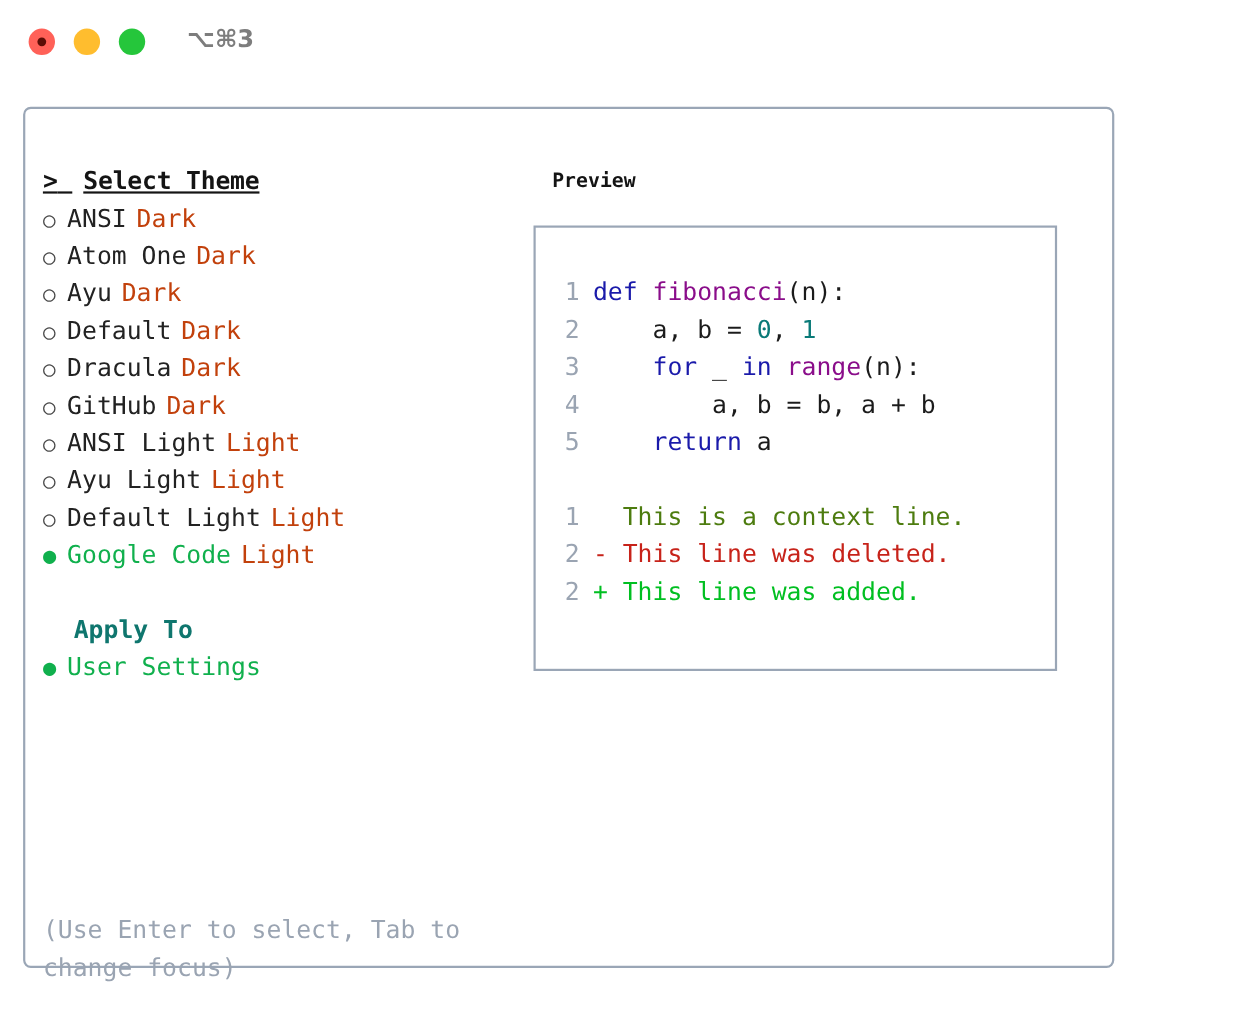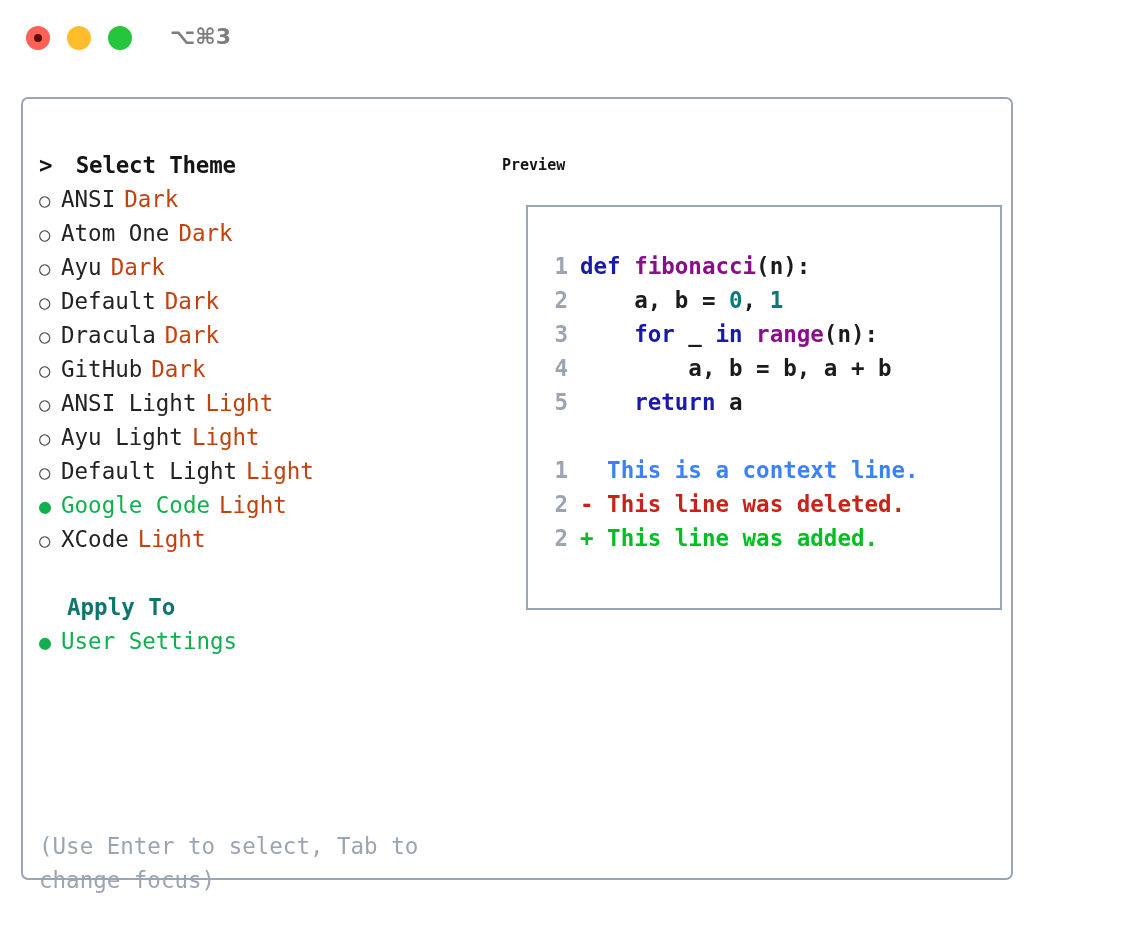--- a/index.html
+++ b/index.html
@@ -95,20 +95,21 @@
     line-height: 34px;
     font-size: 22.5px;
     white-space: nowrap;
     display: block;
   }
 
   .hdr {
     font-weight: bold;
     color: #141414;
     letter-spacing: -0.2px;
+    text-decoration: underline;
   }
   .hdr .caret { color: #141414; }
 
   .bullet {
     display: inline-block;
     width: 22px;
     color: #4a4a4a;
     font-size: 19px;
     vertical-align: baseline;
   }
@@ -141,56 +142,55 @@
   }
 
   
   .right-col {
     position: absolute;
     left: 479px;
     top: 49px;
     width: 490px;
   }
   .preview-title {
-    font-size: 15px;
+    font-size: 18px;
     font-weight: bold;
     color: #141414;
     line-height: 34px;
   }
   .preview-box {
     position: absolute;
-    left: 503px;
+    left: 462px;
     top: 106px;
     width: 476px;
     height: 405px;
     border: 2px solid #9aa6b6;
     box-sizing: border-box;
     background: #ffffff;
-    font-weight: bold;
   }
   .code {
     position: absolute;
     left: 14px;
     top: 42px;
     font-size: 22.5px;
     line-height: 34px;
     white-space: pre;
   }
   .ln {
     display: inline-block;
     width: 26px;
     text-align: right;
     color: #9aa4b2;
     margin-right: 12px;
   }
   .kw   { color: #1a1aaa; }
   .fn   { color: #8a0d8a; }
   .num  { color: #0a7a78; }
   .plain{ color: #1b1b1b; }
-  .ctx  { color: #3b82f6; text-align: right; }
+  .ctx  { color: #4d7c0f; text-align: right; }
   .del  { color: #c7231a; }
   .add  { color: #00bf21; }
   .blank{ display:block; height: 34px; }
 </style>
 </head>
 <body>
 
 <div class="window">
 
   <div class="titlebar">
@@ -215,21 +215,20 @@
           <div class="row"><span class="bullet">○</span><span class="label">ANSI</span><span class="tag">Dark</span></div>
           <div class="row"><span class="bullet">○</span><span class="label">Atom One</span><span class="tag">Dark</span></div>
           <div class="row"><span class="bullet">○</span><span class="label">Ayu</span><span class="tag">Dark</span></div>
           <div class="row"><span class="bullet">○</span><span class="label">Default</span><span class="tag">Dark</span></div>
           <div class="row"><span class="bullet">○</span><span class="label">Dracula</span><span class="tag">Dark</span></div>
           <div class="row"><span class="bullet">○</span><span class="label">GitHub</span><span class="tag">Dark</span></div>
           <div class="row"><span class="bullet">○</span><span class="label">ANSI Light</span><span class="tag">Light</span></div>
           <div class="row"><span class="bullet">○</span><span class="label">Ayu Light</span><span class="tag">Light</span></div>
           <div class="row"><span class="bullet">○</span><span class="label">Default Light</span><span class="tag">Light</span></div>
           <div class="row"><span class="bullet filled">●</span><span class="label sel">Google Code</span><span class="tag">Light</span></div>
-          <div class="row"><span class="bullet">○</span><span class="label">XCode</span><span class="tag">Light</span></div>
         </div>
 
       <div class="spacer"></div>
 
       <div class="row section-hdr">Apply To</div>
 
       <div id="apply-rows">
           <div class="row"><span class="bullet filled">●</span><span class="label sel">User Settings</span></div>
         </div>
     </div>

